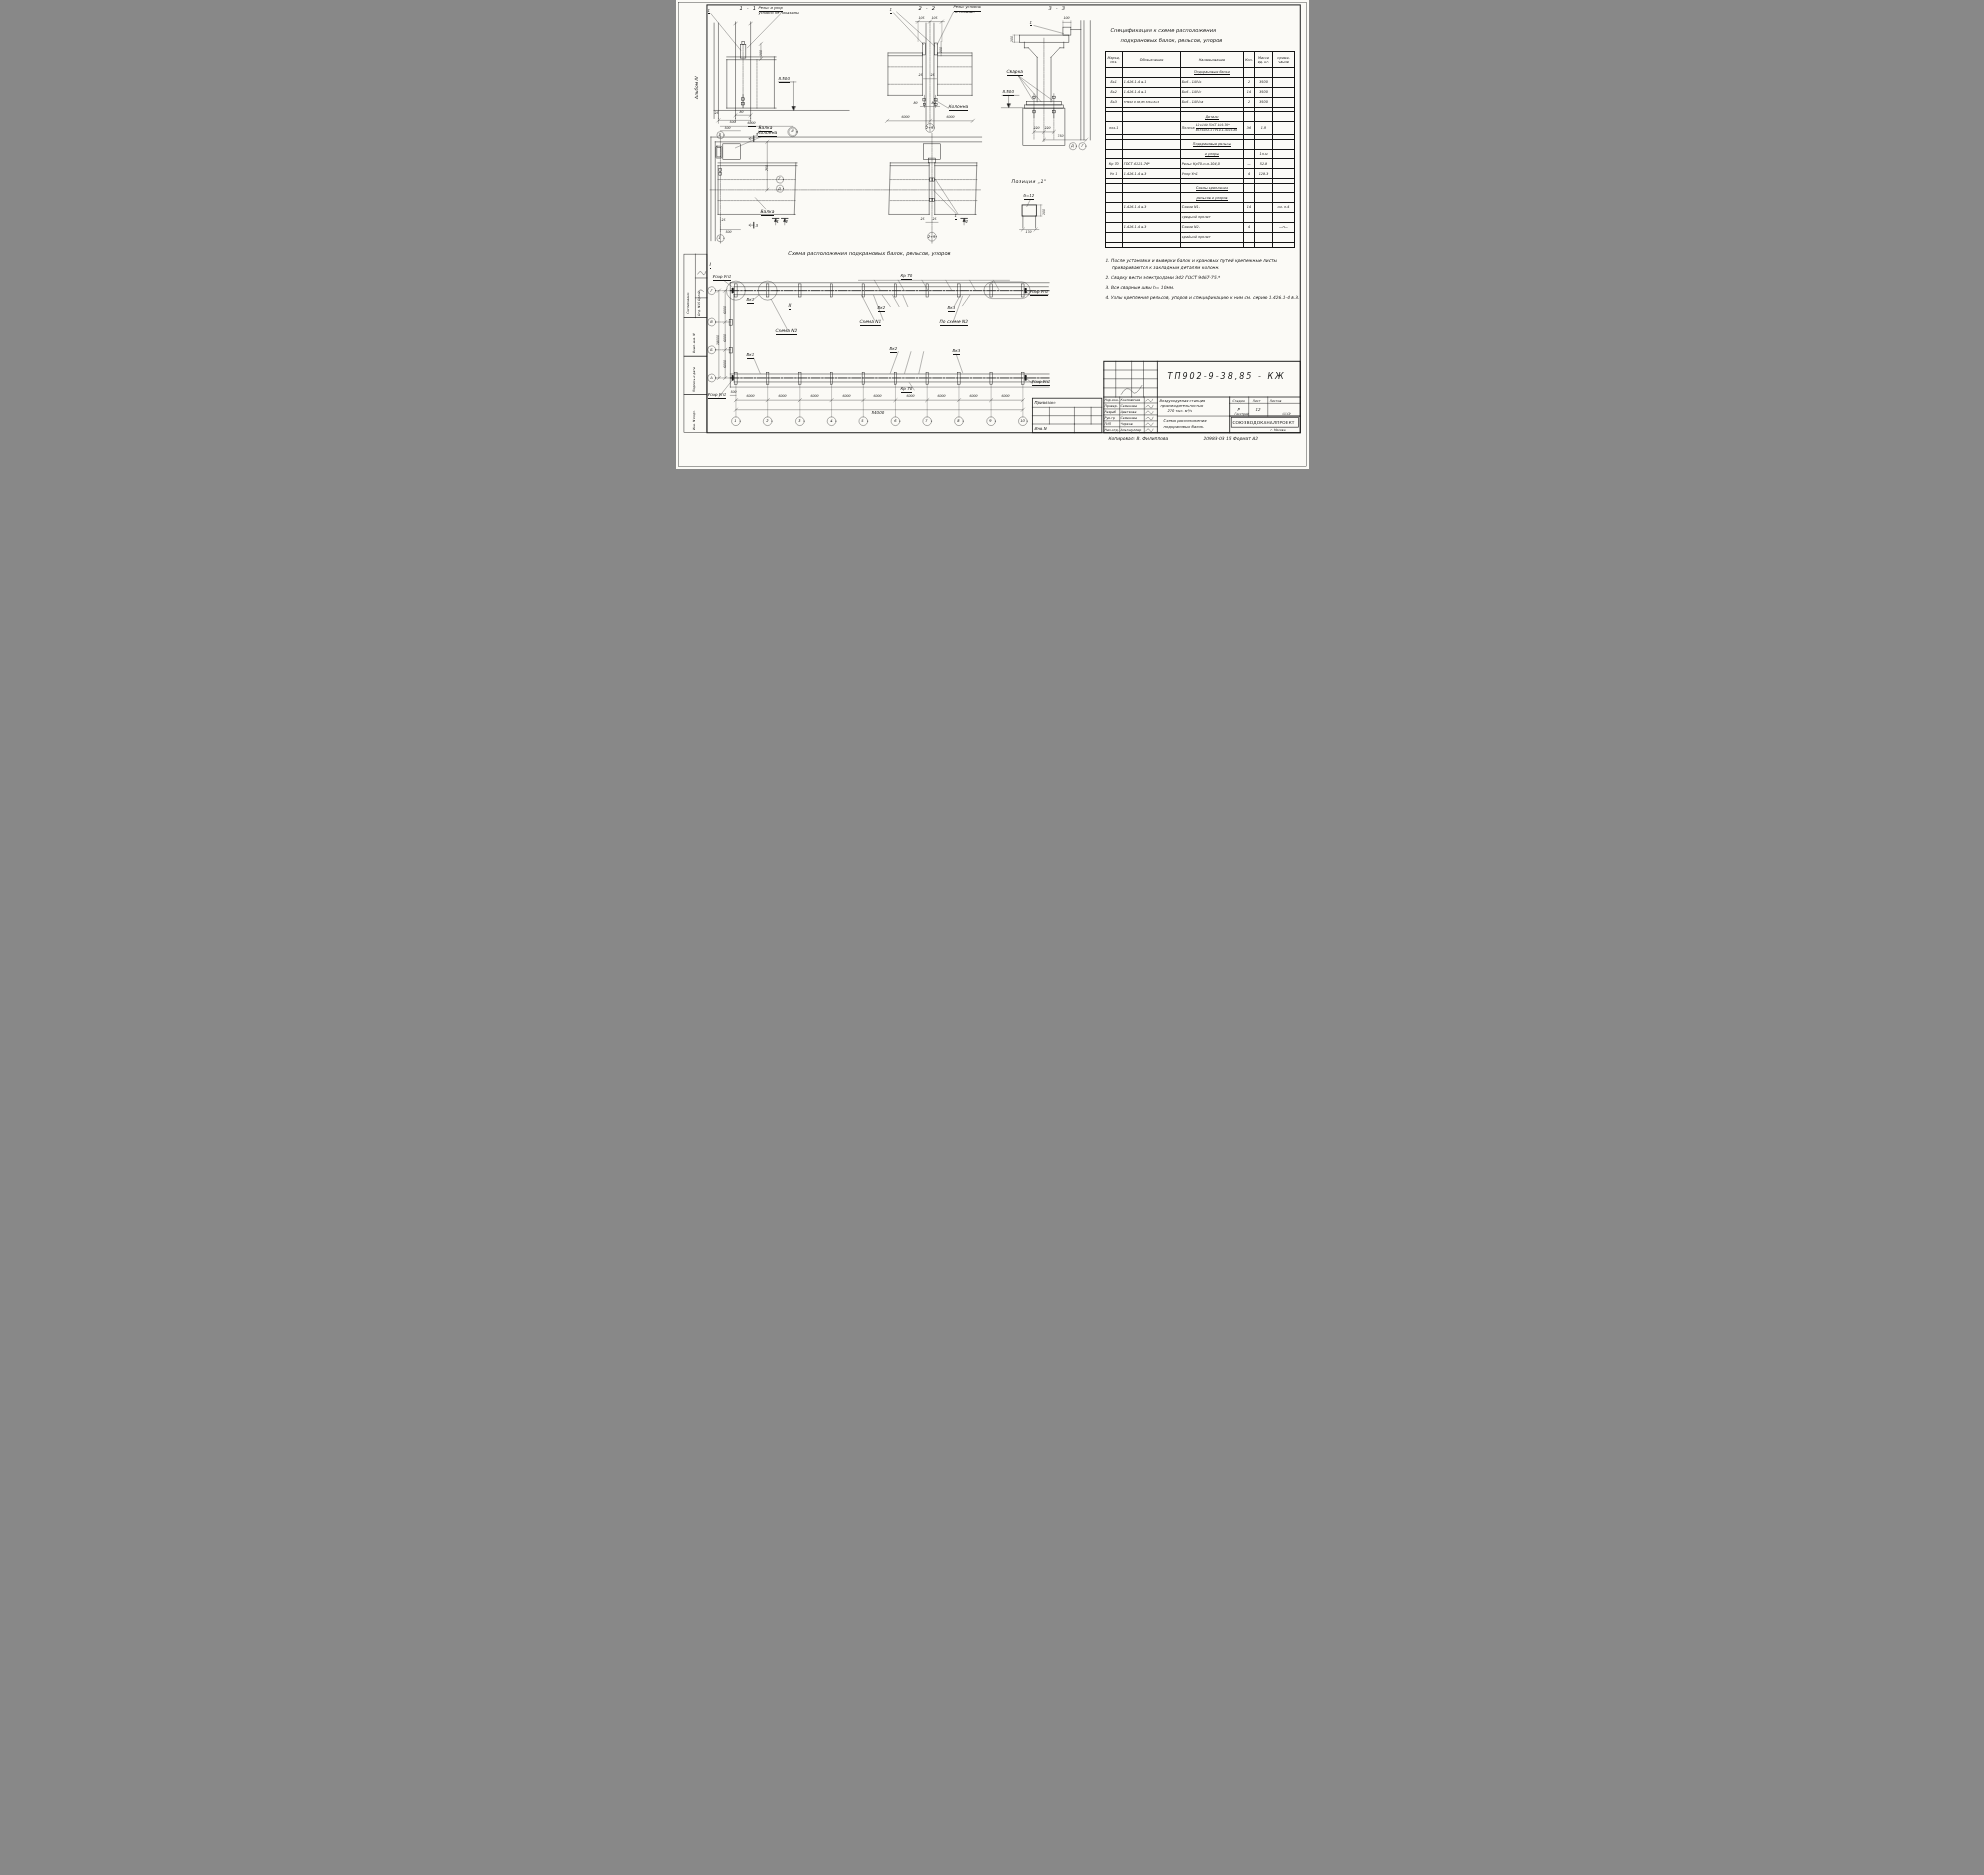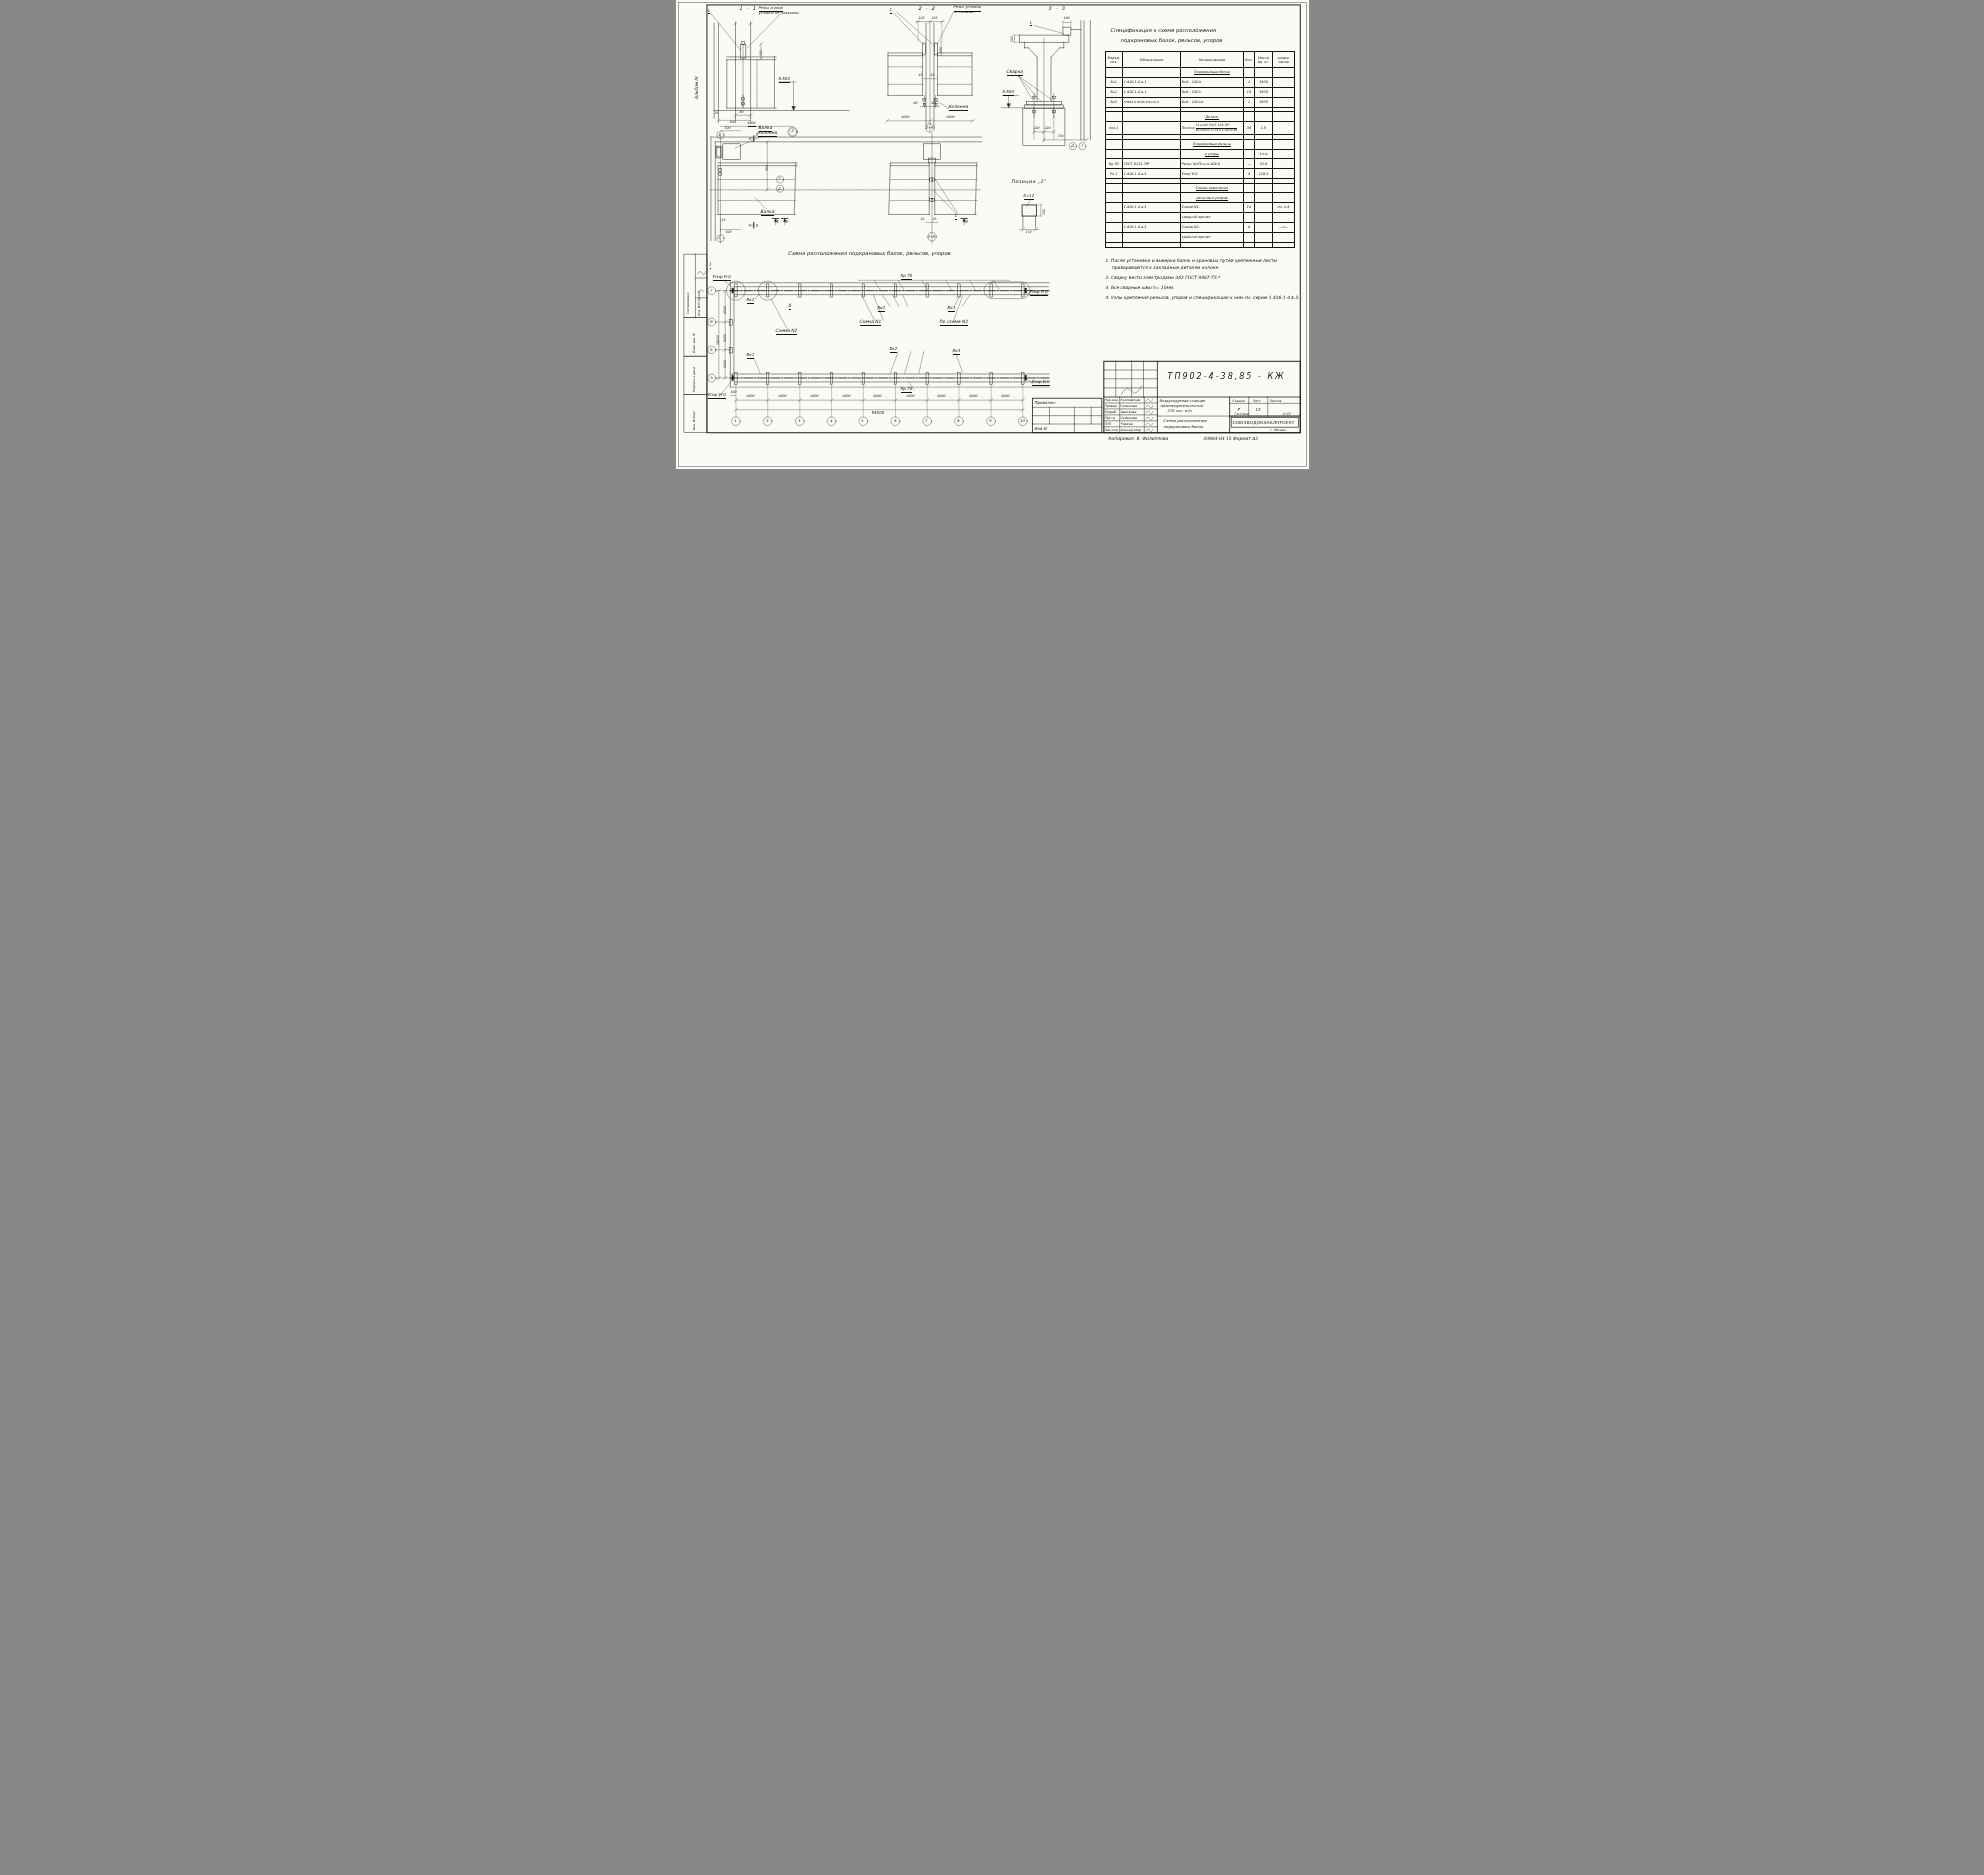--- a/index.html
+++ b/index.html
@@ -771,21 +771,21 @@
  </tbody>
 </table>
 
 <div class="notes">
  <div class="note">1. После установки и выверки балок и крановых путей крепежные листы привариваются к закладным деталям колонн.</div>
  <div class="note">2. Сварку вести электродами Э42 ГОСТ 9467-75.*</div>
  <div class="note">3. Все сварные швы h= 10мм.</div>
  <div class="note">4. Узлы крепления рельсов, упоров и спецификацию к ним см. серию 1.426.1-4 в.3.</div>
 </div>
 
-<span class="docno" style="left:492px;top:372px">ТП902-4-38,85   -   КЖ</span>
+<span class="docno" style="left:492px;top:372px">ТП902-9-38,85   -   КЖ</span>
 <span class="tb" style="left:429px;top:398px">Нор.кон.</span>
 <span class="tb" style="left:445px;top:398px">Козловичев</span>
 <span class="tb" style="left:429px;top:404px">Провер.</span>
 <span class="tb" style="left:445px;top:404px">Семенова</span>
 <span class="tb" style="left:429px;top:410px">Разраб</span>
 <span class="tb" style="left:445px;top:410px">Цветкова</span>
 <span class="tb" style="left:429px;top:416px">Рук.гр</span>
 <span class="tb" style="left:445px;top:416px">Семенова</span>
 <span class="tb" style="left:429px;top:422px">ГИП</span>
 <span class="tb" style="left:445px;top:422px">Чирков</span>

